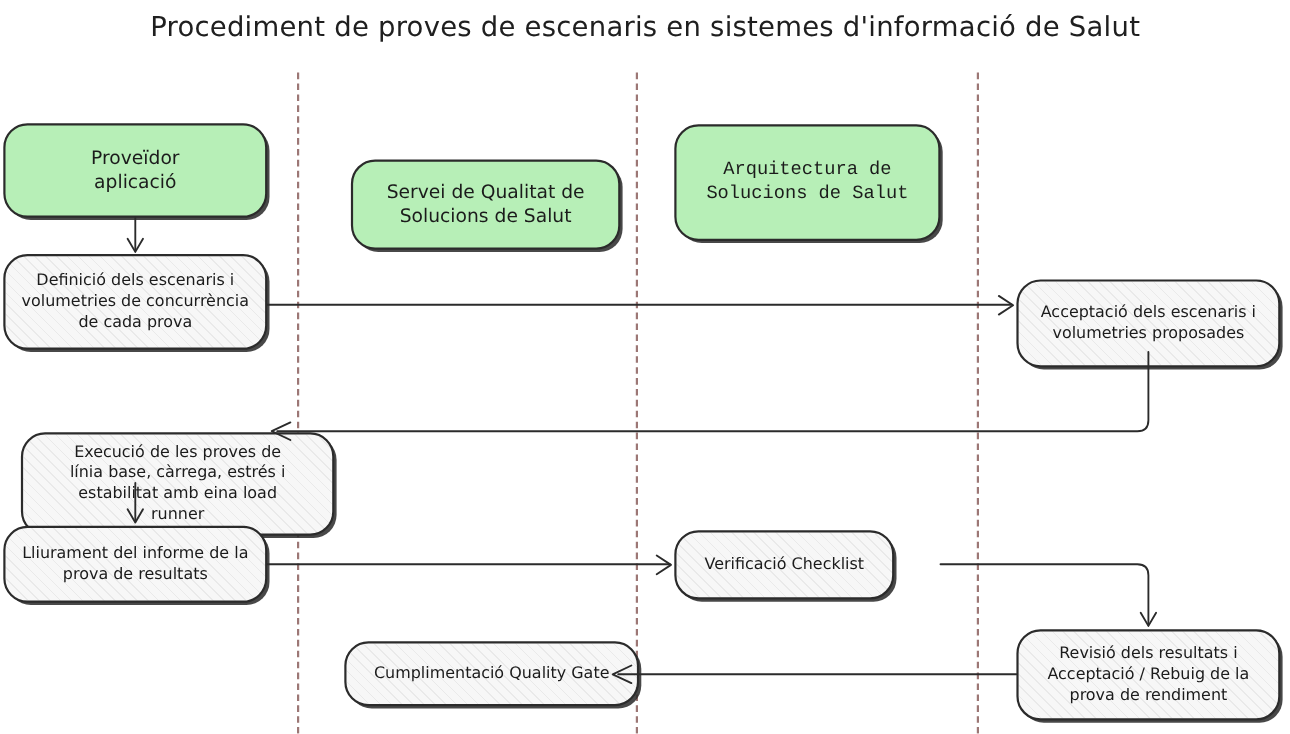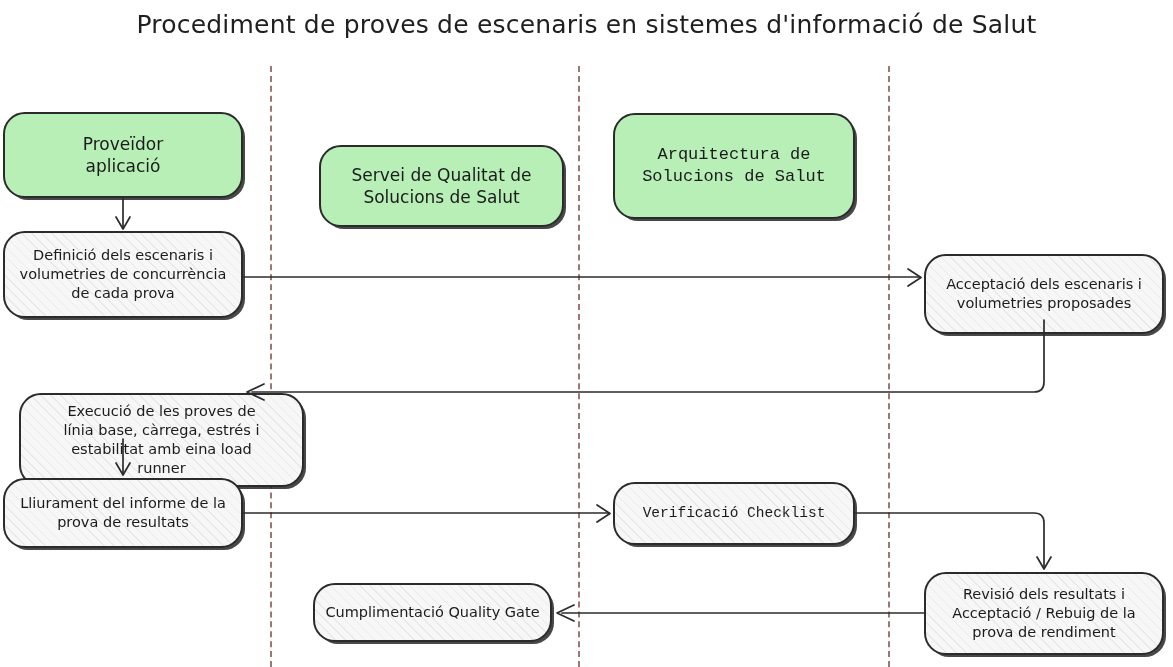--- a/index.html
+++ b/index.html
@@ -144,31 +144,31 @@
 línia base, càrrega, estrés i
 estabilitat amb eina load
 runner</span>
   </div>
 
   <div class="node process" style="left:3px;   top:478px; width:240px; height:70px;">
     <span class="node-label">Lliurament del informe de la
 prova de resultats</span>
   </div>
 
-  <div class="node process" style="left:613px; top:482px; width:242px; height:63px;font-family:Liberation Mono, monospace;">
+  <div class="node process" style="left:613px; top:482px; width:200px; height:63px;">
     <span class="node-label">Verificació Checklist</span>
   </div>
 
   <div class="node process" style="left:924px; top:572px; width:240px; height:83px;">
     <span class="node-label">Revisió dels resultats i
 Acceptació / Rebuig de la
 prova de rendiment</span>
   </div>
 
-  <div class="node process" style="left:313px; top:583px; width:239px; height:59px;">
+  <div class="node process" style="left:313px; top:583px; width:268px; height:59px;">
     <span class="node-label">Cumplimentació Quality Gate</span>
   </div>
 
   <svg id="edges" viewBox="0 0 1173 667">
 
     <g>
       <path d="M123,198 L123,228"></path>
       <path class="arrow-head" d="M116,217 L123,229 L130,217"></path>
     </g>
 

